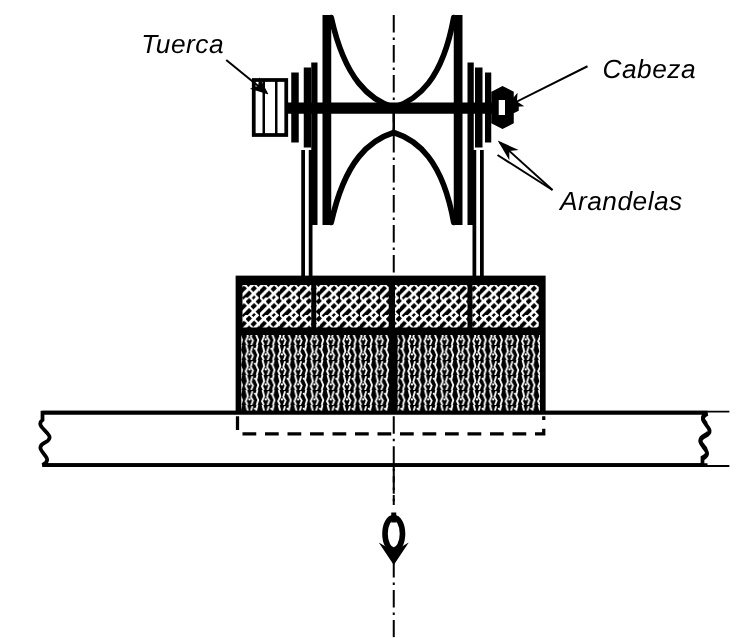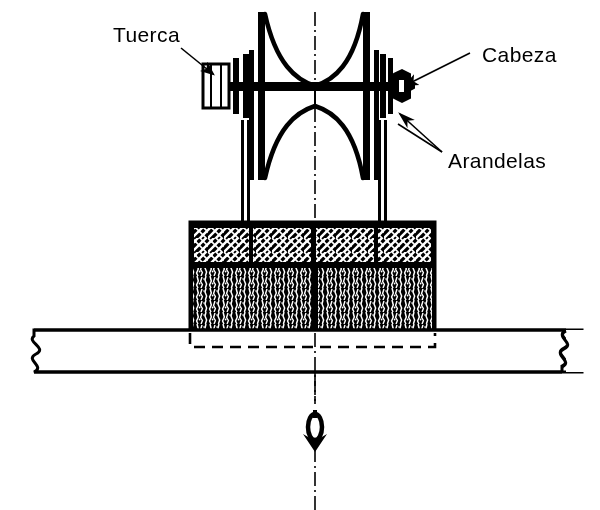--- a/index.html
+++ b/index.html
@@ -9,20 +9,21 @@
   }
   body {
     font-family: "Liberation Sans", sans-serif;
   }
   #diagram-root {
     position: relative;
     width: 600px;
     height: 510px;
     background: #ffffff;
     overflow: hidden;
+    font-style: italic;
   }
   #diagram-svg {
     display: block;
     width: 600px;
     height: 510px;
   }
   .callout-text {
     font-family: "Liberation Sans", sans-serif;
     font-size: 21px;
     fill: #000000;

